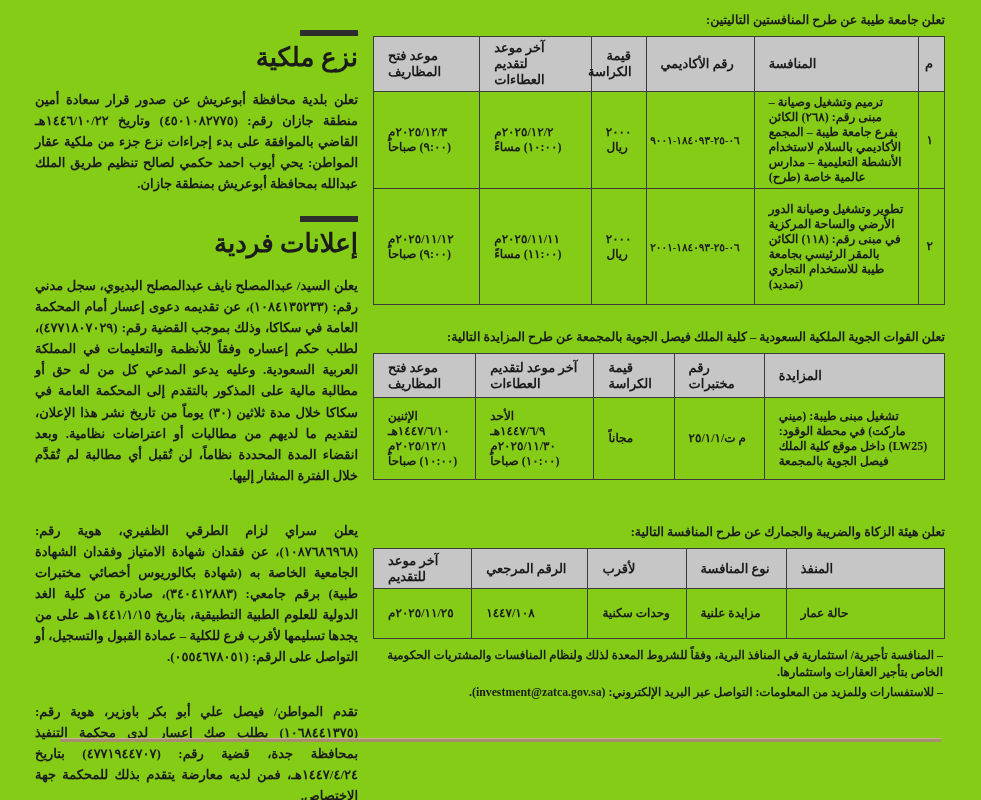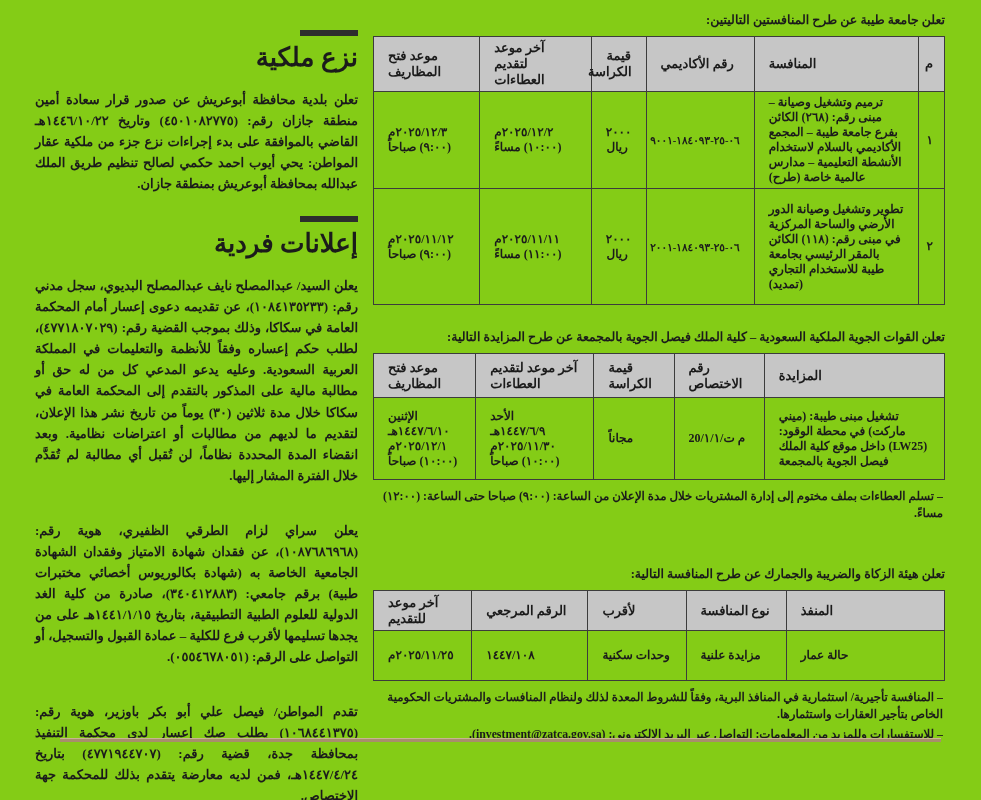--- a/index.html
+++ b/index.html
@@ -90,44 +90,43 @@
       <colgroup>
         <col style="width:180px">
           <col style="width:90px">
           <col style="width:80px">
         <col style="width:118px">
           <col style="width:102px">
       </colgroup>
       <thead>
         <tr class="h44">
           <th>المزايدة</th>
-          <th>رقم الاختصاص</th>
+          <th>رقم مختبرات</th>
           <th>قيمة الكراسة</th>
           <th>آخر موعد لتقديم العطاءات</th>
           <th>موعد فتح المظاريف</th>
         </tr>
       </thead>
       <tbody>
         <tr class="h82">
           <td>تشغيل مبنى طيبة: (ميني ماركت) في محطة الوقود: (LW25) داخل موقع كلية الملك فيصل الجوية بالمجمعة</td>
-          <td>م ت/20/١/١</td>
+          <td>م ت/٢٥/١/١</td>
           <td>مجاناً</td>
           <td class="pre">الأحد
 ١٤٤٧/٦/٩هـ
 ٢٠٢٥/١١/٣٠م
 (١٠:٠٠) صباحاً</td>
           <td class="pre">الإثنين
 ١٤٤٧/٦/١٠هـ
 ٢٠٢٥/١٢/١م
 (١٠:٠٠) صباحاً</td>
         </tr>
       </tbody>
     </table>
     <div class="notes">
-      <p class="note">– تسلم العطاءات بملف مختوم إلى إدارة المشتريات خلال مدة الإعلان من الساعة: (٩:٠٠) صباحا حتى الساعة: (١٢:٠٠) مساءً.</p>
     </div>
 
     <p class="intro gap2">تعلن هيئة الزكاة والضريبة والجمارك عن طرح المنافسة التالية:</p>
     <table>
       <colgroup>
         <col style="width:158px">
           <col style="width:100px">
           <col style="width:98px">
         <col style="width:116px">
           <col style="width:98px">

